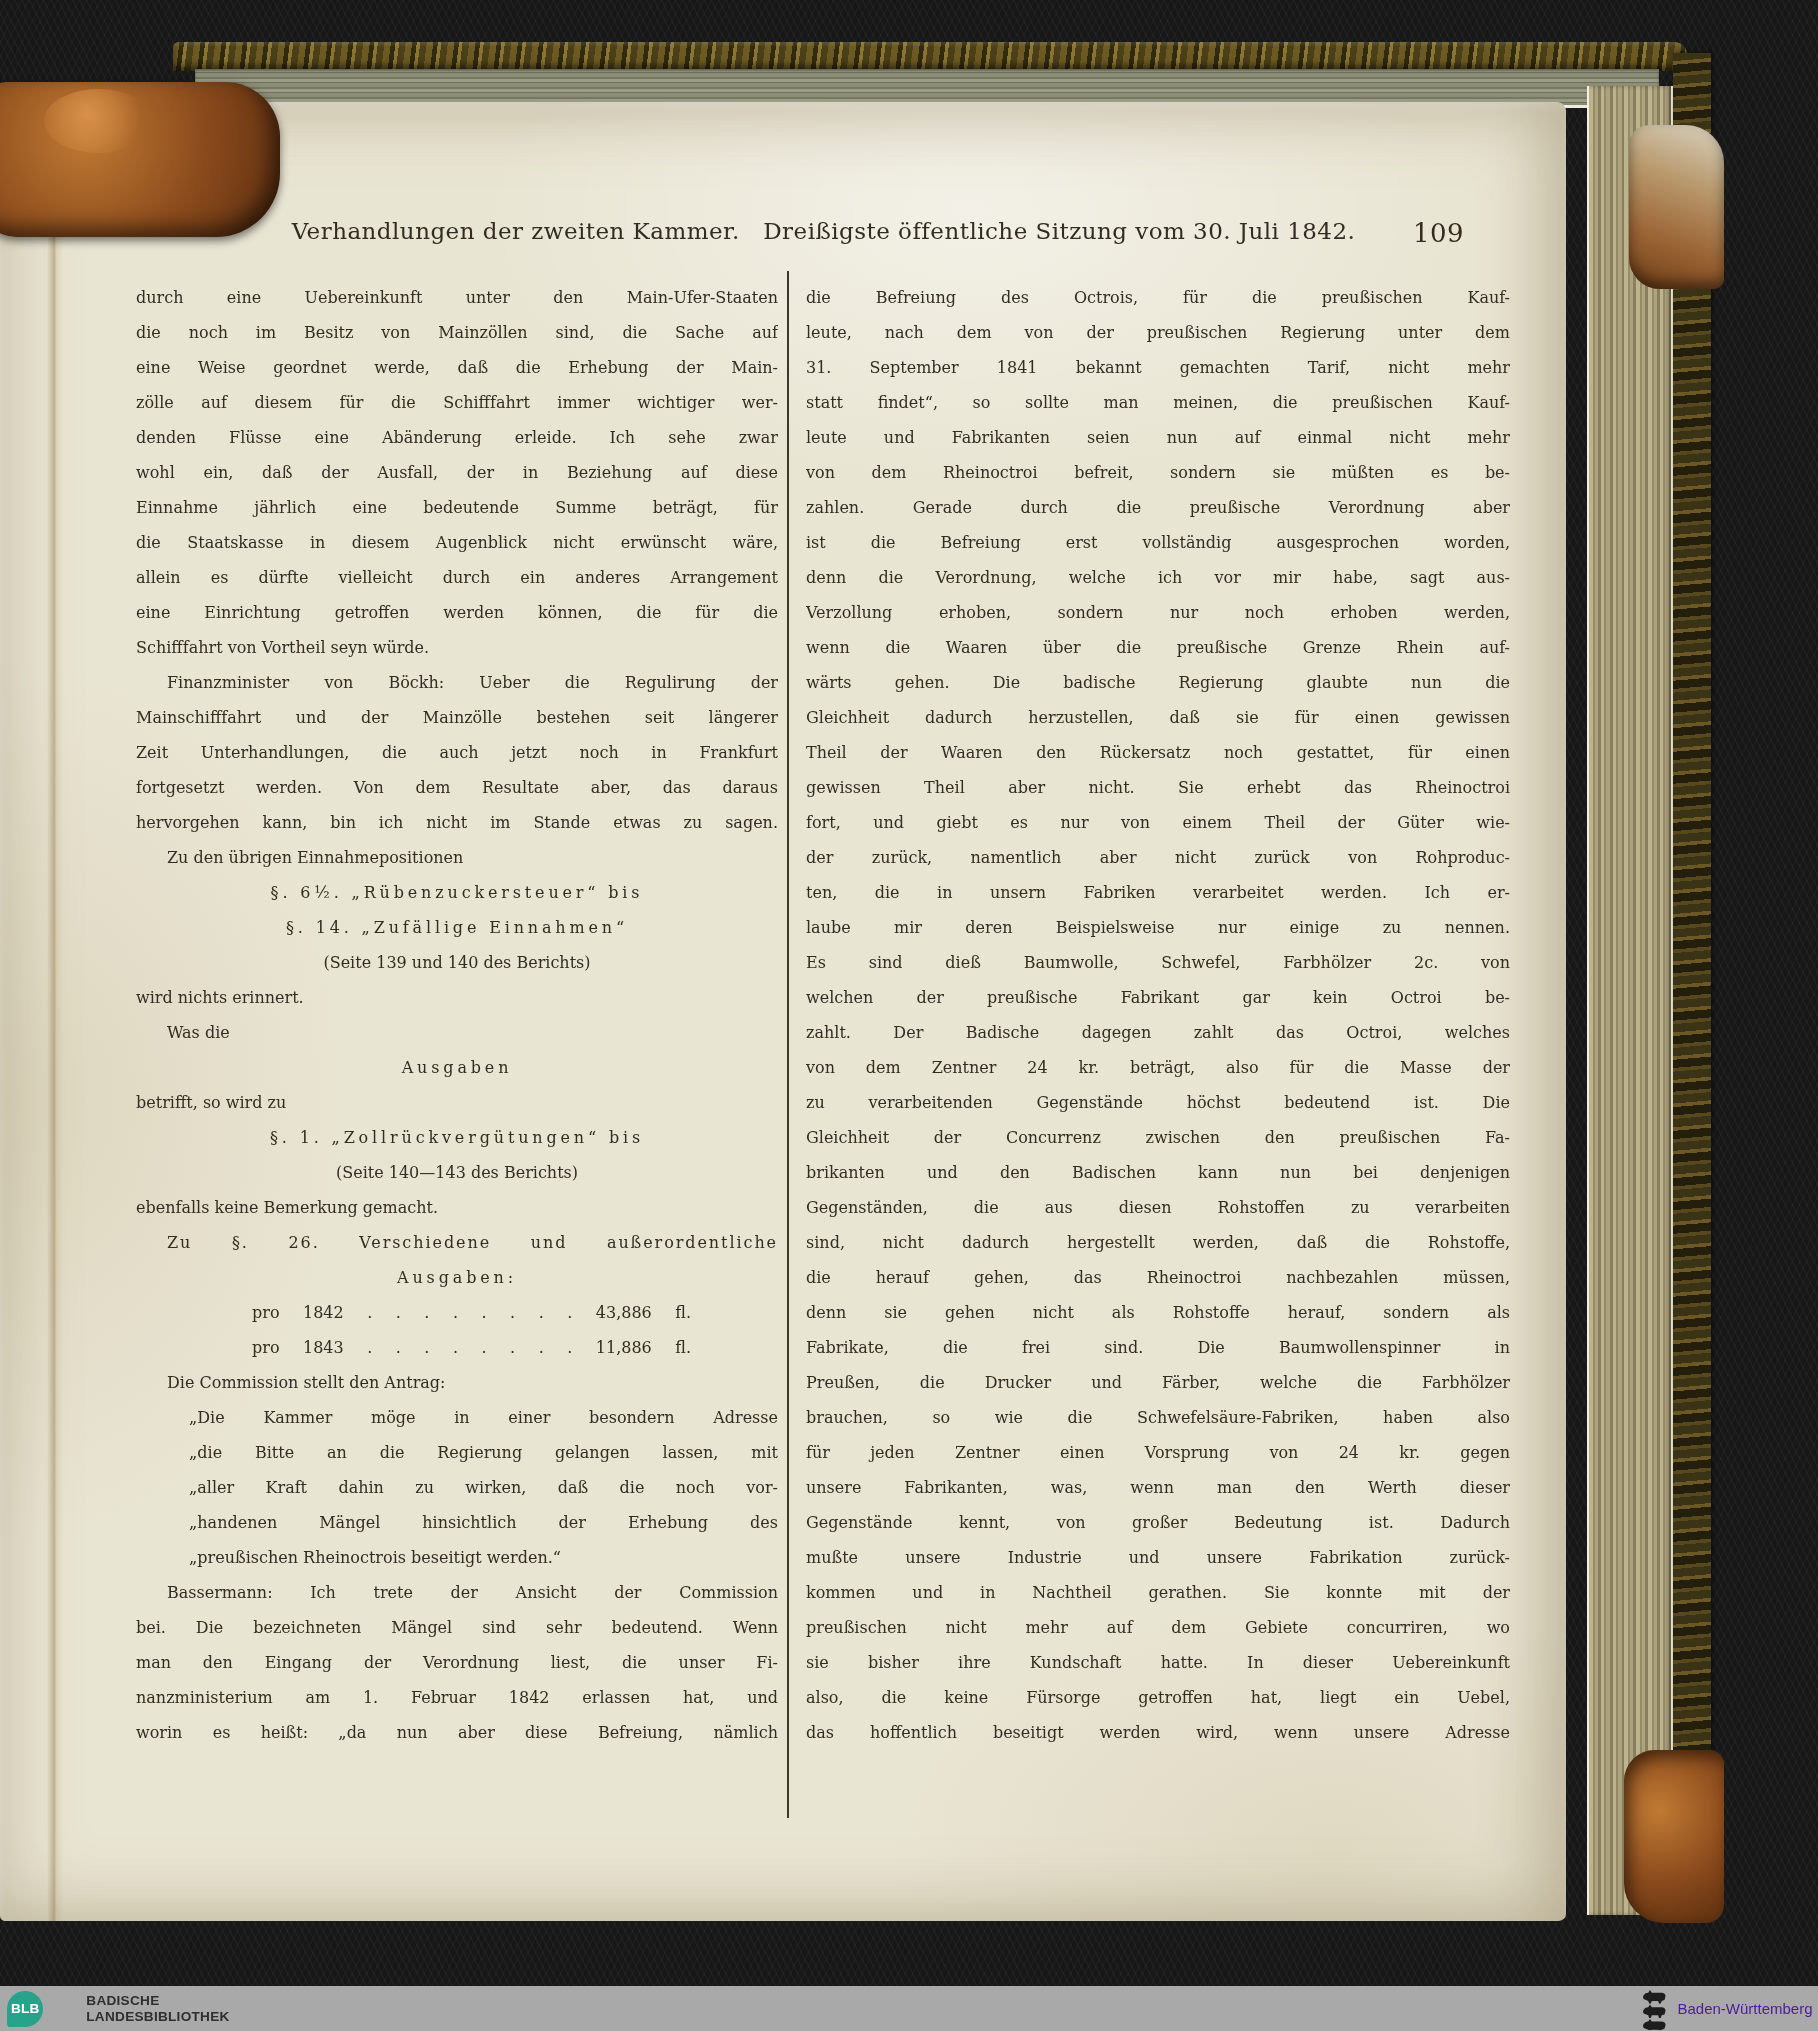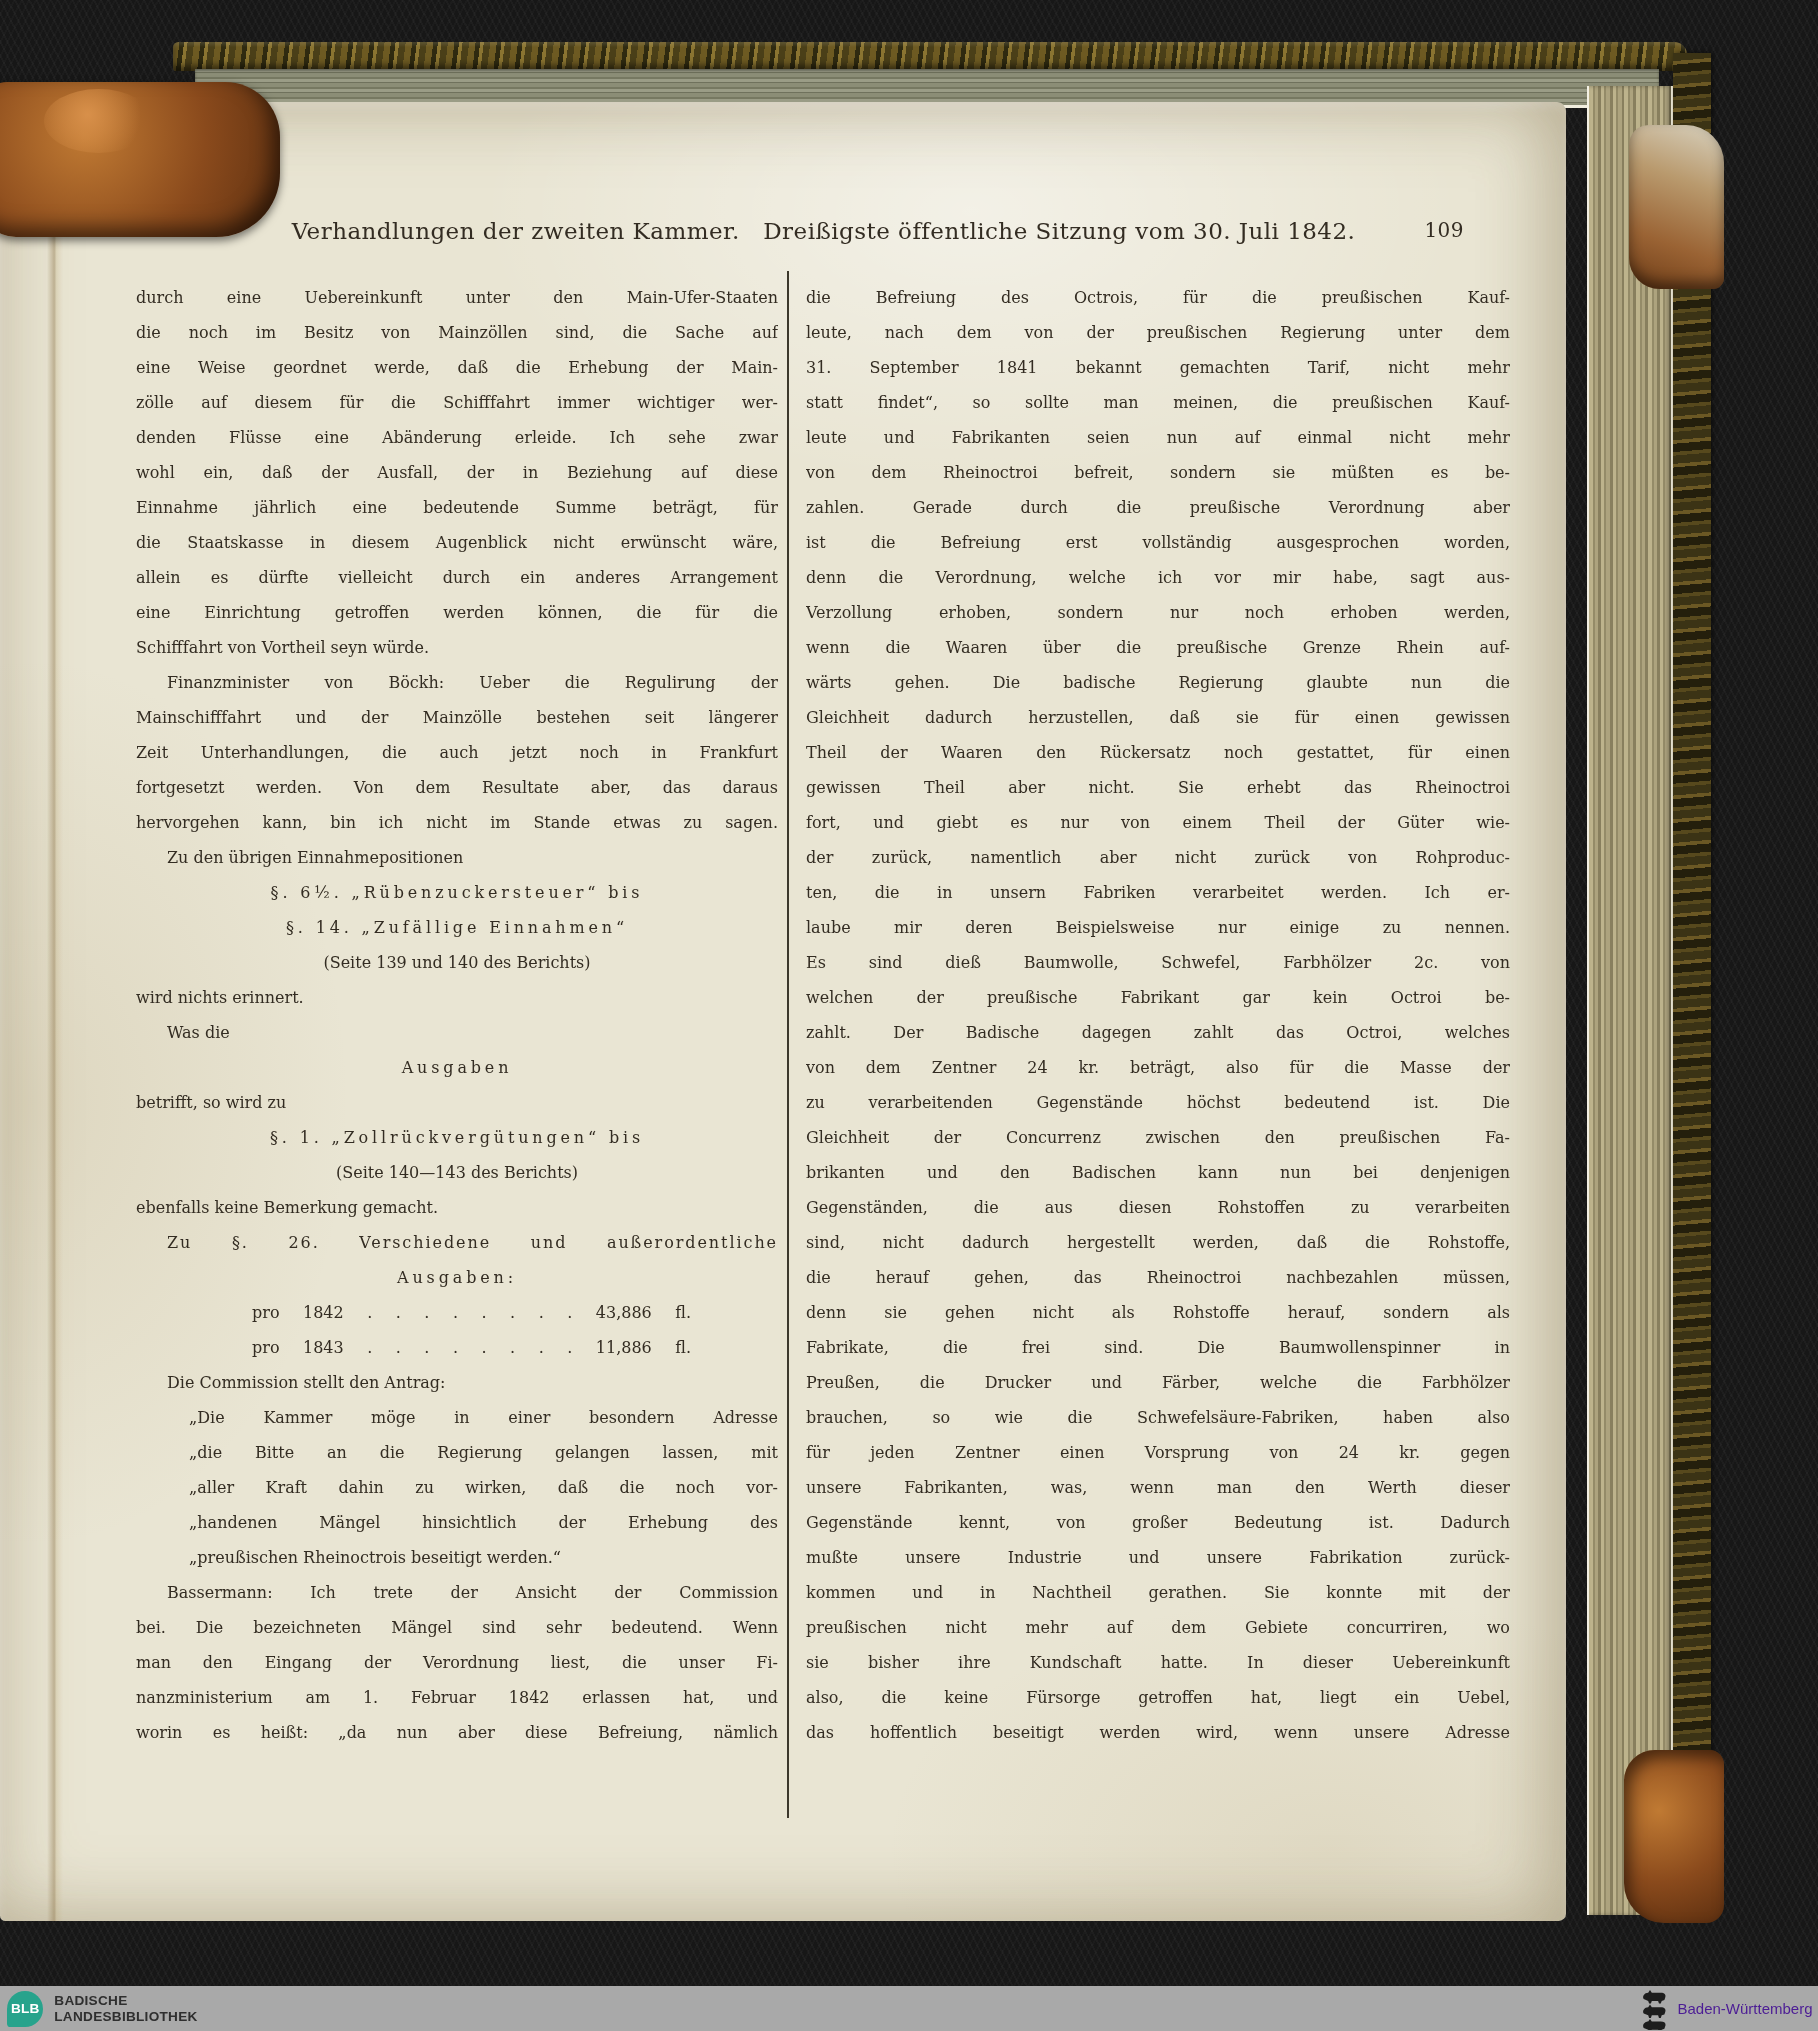--- a/index.html
+++ b/index.html
@@ -37,39 +37,39 @@
   .leather-tl:after{content:"";position:absolute;left:64px;top:7.3px;width:109px;height:64px;border-radius:50%;
     background:radial-gradient(circle at 40% 40%, #d8904a, rgba(150,80,30,0) 70%);}
   .corner-tr{position:absolute;left:1629px;top:125px;width:95px;height:164px;border-radius:20px 38px 11px 31px;
     background:linear-gradient(200deg,#d8d2c0 0%,#b99a6e 35%,#9a6334 70%,#6e3c16 100%);
     box-shadow:inset 0 -7.3px 12.7px rgba(0,0,0,.45);}
   .leather-br{position:absolute;left:1624px;top:1750px;width:100px;height:173px;border-radius:31px 14.5px 18px 40px;
     box-shadow:inset 5.5px 7.3px 14.5px rgba(0,0,0,.5);}
   
   .page-header{position:absolute;left:136px;top:116px;width:1375px;text-align:center;
     font-size:23px;color:#332c22;letter-spacing:.02em;}
-  .page-number{position:absolute;right:47px;top:0;font-size:20px;}
+  .page-number{position:absolute;right:47px;top:0;font-size:26px;}
   .col{position:absolute;top:178px;font-size:16px;color:#332c22;}
   .col-left{left:136px;width:642px;}
   .col-right{left:806px;width:704px;}
   .divider{position:absolute;left:787px;top:169px;width:1.8px;height:1547px;background:#3c382c;}
   .line{line-height:35px;height:35px;overflow:hidden;box-sizing:border-box;}
   .st-j  {text-align:justify;text-align-last:justify;}
   .st-ji {text-align:justify;text-align-last:justify;text-indent:31px;}
   .st-jisp{text-align:justify;text-align-last:justify;text-indent:31px;letter-spacing:.12em;}
   .st-il {text-align:left;text-indent:31px;}
   .st-l  {text-align:left;}
   .st-c  {text-align:center;}
   .st-csp{text-align:center;letter-spacing:.24em;}
   .st-q  {text-align:justify;text-align-last:justify;padding-left:53px;}
   .st-ql {text-align:left;padding-left:53px;}
   .st-pro{text-align:justify;text-align-last:justify;padding:0 87px 0 116px;}
   
   .footer{position:absolute;left:0;top:1986px;width:1818px;height:45px;background:#a9a9a9;
-    display:flex;align-items:center;font-family:"Liberation Sans","DejaVu Sans",sans-serif;}
+    display:flex;align-items:center;font-family:"Liberation Sans","DejaVu Sans",sans-serif;gap:32px;}
   .blb-logo{width:36px;height:36px;margin-left:7.3px;border-radius:18px 18px 18px 3.6px;background:#27a38c;
     color:#ffffff;font-weight:bold;font-size:13.6px;display:flex;align-items:center;justify-content:center;letter-spacing:.02em;}
   .blb-text{margin-left:11px;font-weight:bold;font-size:13.6px;line-height:15.5px;color:#2f2f2f;letter-spacing:.02em;}
   .footer-right{margin-left:auto;display:flex;align-items:center;margin-right:5.5px;}
   .coat{width:27px;height:42px;margin-right:9px;}
   .bw-label{font-size:15px;color:#4c1d95;}
 </style>
 </head>
 <body>
 

